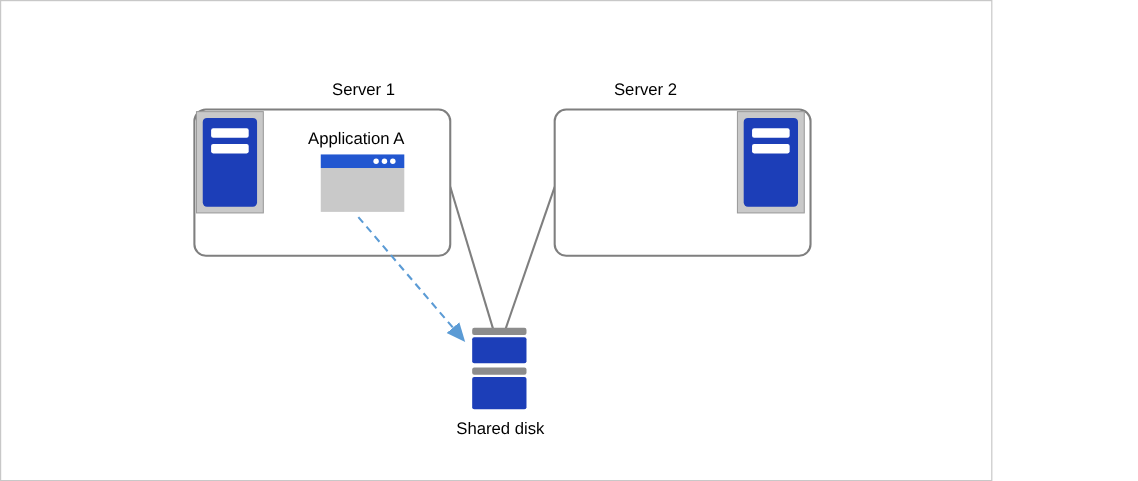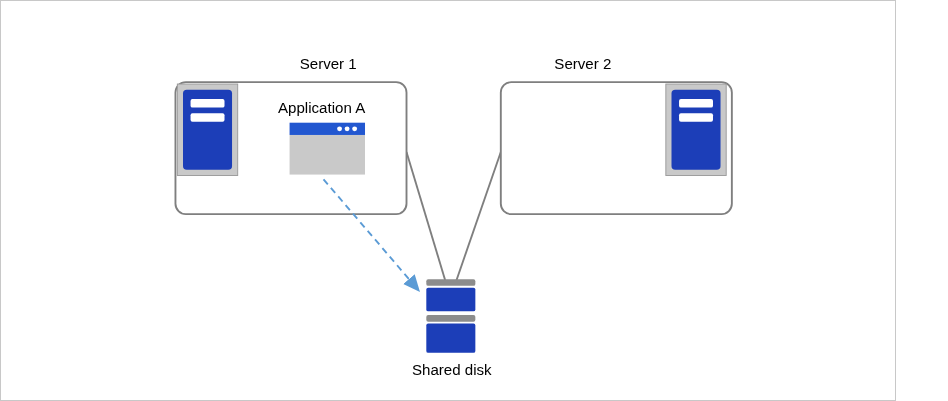--- a/index.html
+++ b/index.html
@@ -1,18 +1,18 @@
 <!DOCTYPE html>
 <html><head>
 <meta charset="utf-8">
 <style>
   html,body{margin:0;padding:0;background:#fff;}
   .canvas{
     position:relative;
-    width:896px;height:401px;
+    width:827px;height:401px;
     box-sizing:border-box;
     border:1px solid #c8c8c8;
     background:#fff;
     font-family:"Liberation Sans", sans-serif;
   }
   svg{display:block;width:100%;height:100%;}
   .node-box{fill:#ffffff;stroke:#7f7f7f;stroke-width:2;}
   .connector{stroke:#7f7f7f;stroke-width:2;fill:none;}
   .dashed-arrow{stroke:#5b9bd5;stroke-width:2;stroke-dasharray:7 5;fill:none;}
   .diagram-label{font-family:"Liberation Sans", sans-serif;font-size:16px;fill:#000;text-anchor:middle;}

